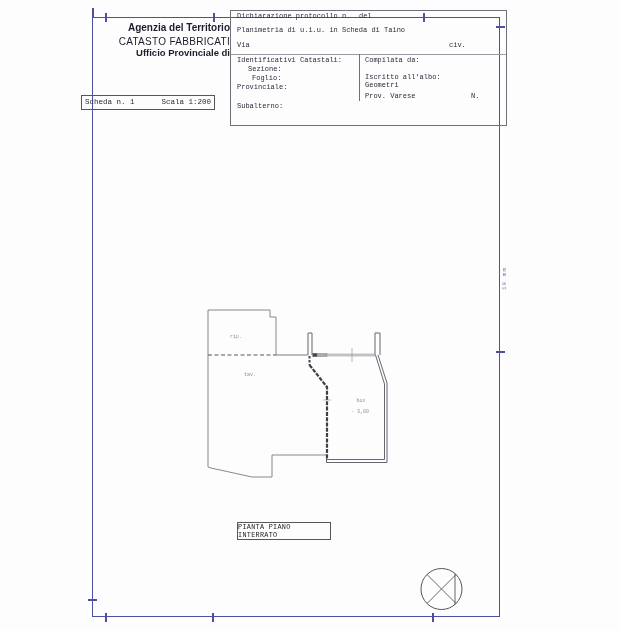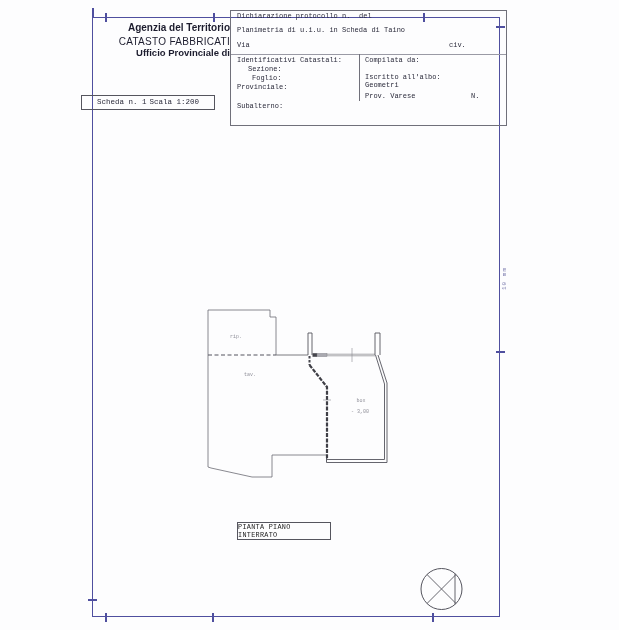--- a/index.html
+++ b/index.html
@@ -15,21 +15,21 @@
   
   .letterhead{position:absolute;left:94px;top:22px;width:136px;text-align:right;color:#1c1c2e;}
   .letterhead .l1{font-size:10px;font-weight:bold;margin-bottom:3px;}
   .letterhead .l2{font-size:10px;font-weight:normal;letter-spacing:.3px;}
   .letterhead .l3{font-size:9.5px;font-weight:bold;margin-bottom:3px;}
   .letterhead .l4{font-size:11.5px;font-weight:bold;}
 
   
   .sheetbar{position:absolute;left:81px;top:95px;width:134px;height:15px;border:1px solid #55555e;
             box-sizing:border-box;display:flex;align-items:center;justify-content:space-between;
-            padding:0 15px;font:7.5px/1 "Liberation Mono",monospace;color:#2a2a3a;background:transparent;}
+            padding:0 3px;font:7.5px/1 "Liberation Mono",monospace;color:#2a2a3a;background:transparent;}
 
   
   .formbox{position:absolute;left:230px;top:10px;width:277px;height:116px;border:1px solid #70707a;
            box-sizing:border-box;background:transparent;}
   .formbox .t{position:absolute;font:7px/1 "Liberation Mono",monospace;color:#2a2a3a;white-space:pre;}
   .formbox .hline{position:absolute;left:0;width:100%;height:1px;background:#9a9aa5;}
   .formbox .vline{position:absolute;width:1px;background:#70707a;}
 
   
   .caption{position:absolute;left:237px;top:522px;width:94px;height:18px;border:1px solid #55555e;

